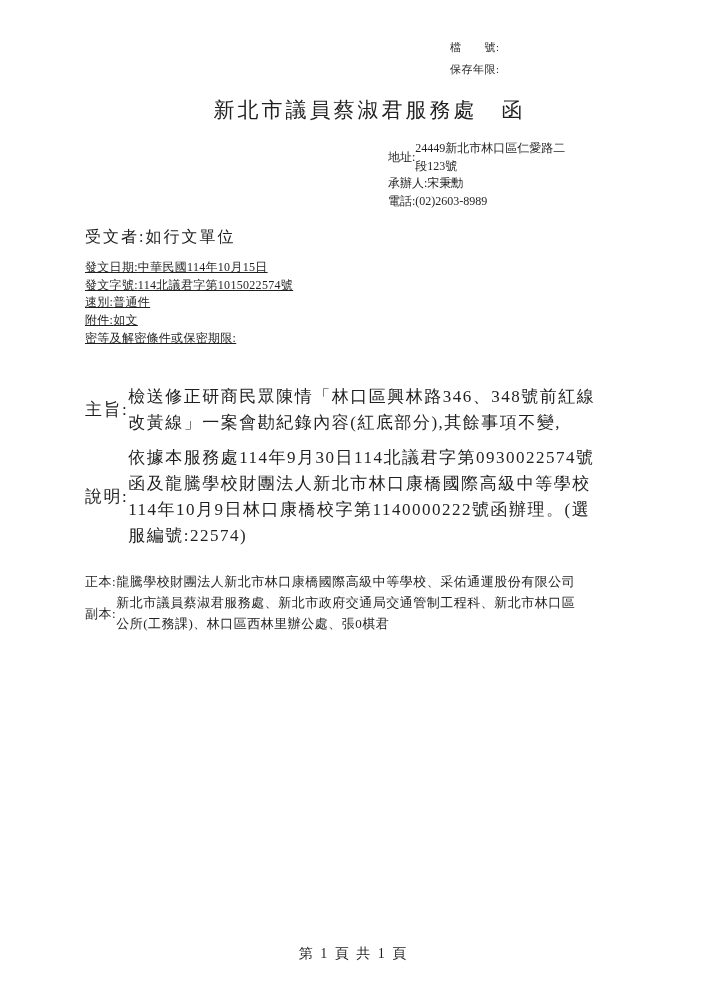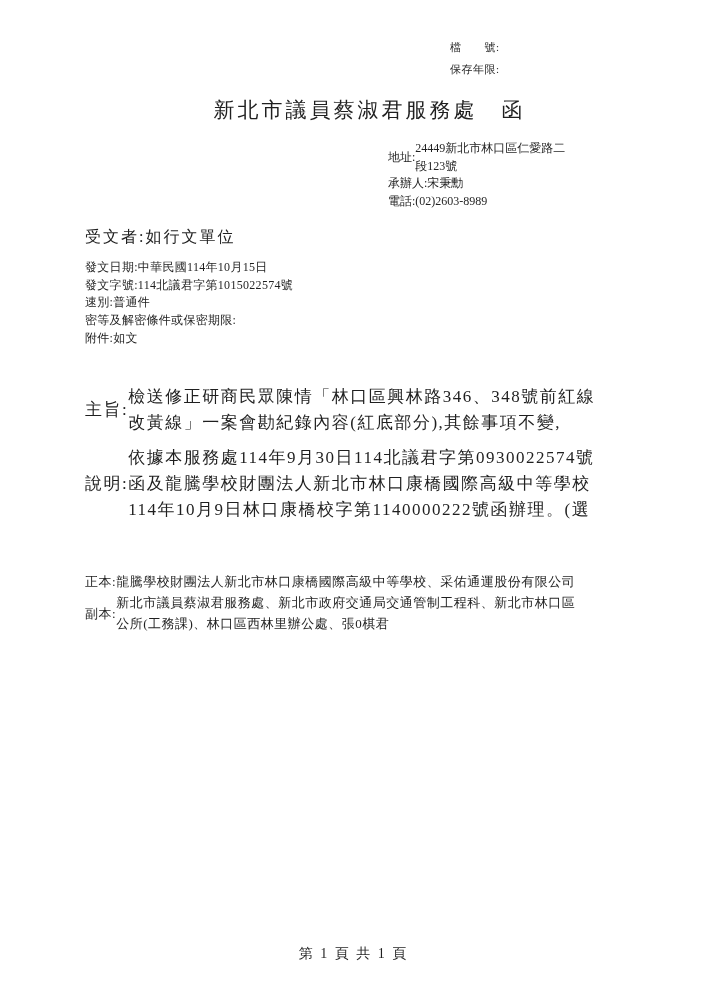--- a/index.html
+++ b/index.html
@@ -51,20 +51,21 @@
     font-size: 16px;
     letter-spacing: 2px;
   }
   .meta {
     position: absolute;
     top: 259px;
     left: 85px;
     font-size: 12px;
     line-height: 17.7px;
     letter-spacing: 0.3px;
+    text-decoration: underline;
   }
   .section {
     position: absolute;
     left: 85px;
     font-size: 17px;
     letter-spacing: 1.5px;
     line-height: 26px;
   }
   .section.subject { top: 359px; margin-top: 25px; }
   .section.explanation { top: 445px; }
@@ -118,38 +119,39 @@
   </div>
 
   <div class="recipient">
     <span>受文者:</span><span>如行文單位</span>
   </div>
 
   <div class="meta">
     <div><span>發文日期:</span><span>中華民國114年10月15日</span></div>
     <div><span>發文字號:</span><span>114北議君字第1015022574號</span></div>
     <div><span>速別:</span><span>普通件</span></div>
+    <div><span>附件:</span><span>如文</span></div>
     <div><span>密等及解密條件或保密期限:</span><span></span></div>
-    <div><span>附件:</span><span>如文</span></div>
   </div>
 
   <div class="section subject row">
     <span class="lbl">主旨:</span>
     <span>
       <div>檢送修正研商民眾陳情「林口區興林路346、348號前紅線</div>
       <div>改黃線」一案會勘紀錄內容(紅底部分),其餘事項不變,</div>
     </span>
   </div>
 
   <div class="section explanation row">
     <span class="lbl">說明:</span>
     <span>
       <div>依據本服務處114年9月30日114北議君字第0930022574號</div>
       <div>函及龍騰學校財團法人新北市林口康橋國際高級中等學校</div>
       <div>114年10月9日林口康橋校字第1140000222號函辦理。(選</div>
+      <div>服編號:22574)</div>
     </span>
   </div>
 
   <div class="copies">
     <div class="row">
       <span class="lbl">正本:</span>
       <span>
         <div>龍騰學校財團法人新北市林口康橋國際高級中等學校、采佑通運股份有限公司</div>
       </span>
     </div>

